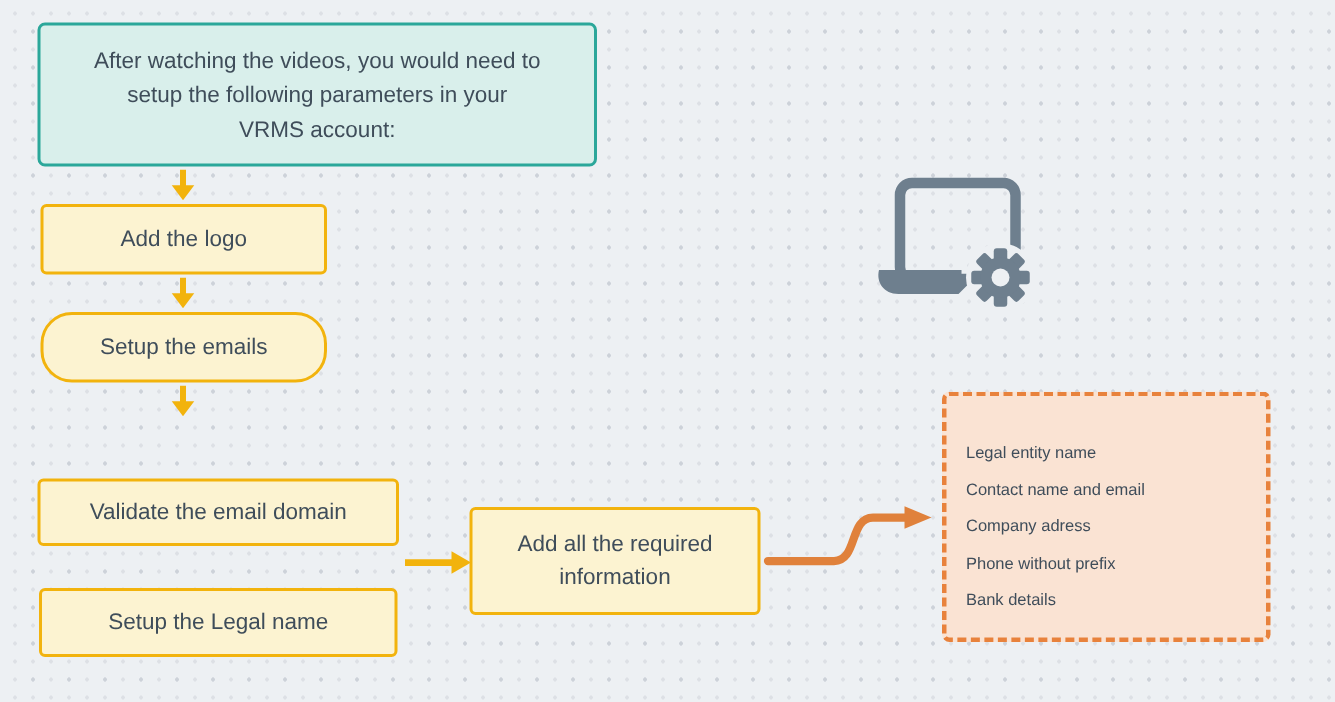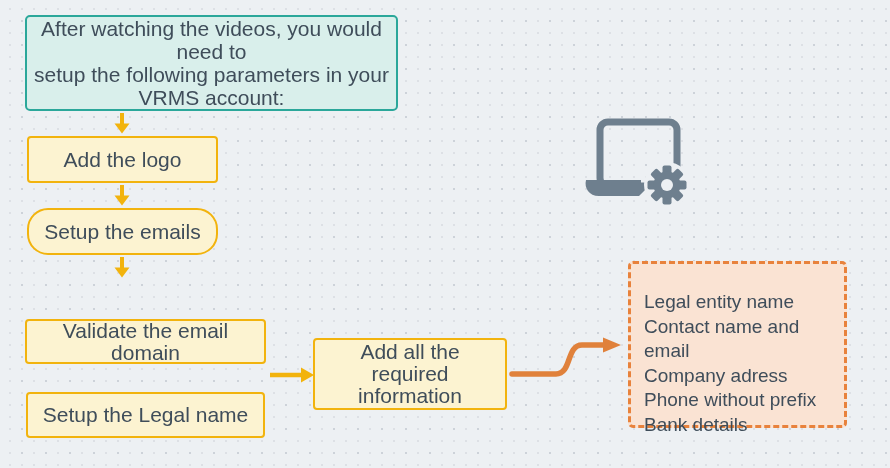--- a/index.html
+++ b/index.html
@@ -16,21 +16,21 @@
       radial-gradient(#CDD2D9 1.1px, transparent 1.3px),
       radial-gradient(#DDE0E5 1.1px, transparent 1.3px);
     background-size:24px 24px, 12px 12px;
     background-position:10px 9px, 4px 3px;
   }
   .node {
     position:absolute;
     display:flex; flex-direction:column;
     align-items:center; justify-content:center;
     text-align:center;
-    font-size:21px;
+    font-size:15px;
     line-height:22px;
   }
   .intro {
     left:25px; top:15px; width:373px; height:96px;
     background:#D9EFEB;
     border:2px solid #2BA79A;
     border-radius:5px;
     line-height:23px;
   }
   .step {
@@ -43,21 +43,21 @@
   .s3 { left:25px;  top:281px; width:241px; height:45px;margin-top:38px; }
   .s4 { left:26px;  top:352px; width:239px; height:46px;margin-top:40px; }
   .s5 { left:313px; top:338px; width:194px; height:72px; padding:0 14px; }
   .dashedbox {
     position:absolute;
     left:628px; top:261px; width:219px; height:167px;
     background:#FAE3D3;
     border:3px dashed #E8823C;
     border-radius:5px;
     padding:26px 10px 0 13px;
-    font-size:19px;
+    font-size:11px;
     line-height:24.6px;
     text-align:left;
   }
   .arrow { position:absolute; }
   .icon-laptop { position:absolute; left:582px; top:112px; }
 </style>
 </head>
 <body>
 
 <div class="canvas">

